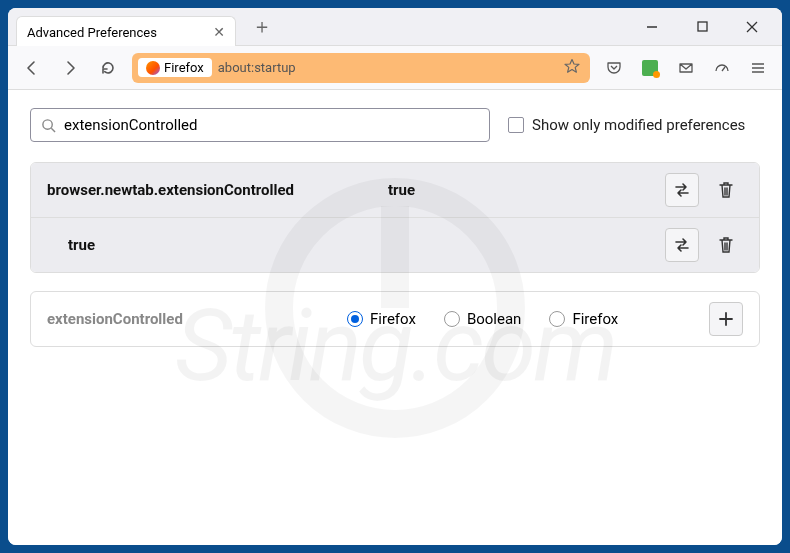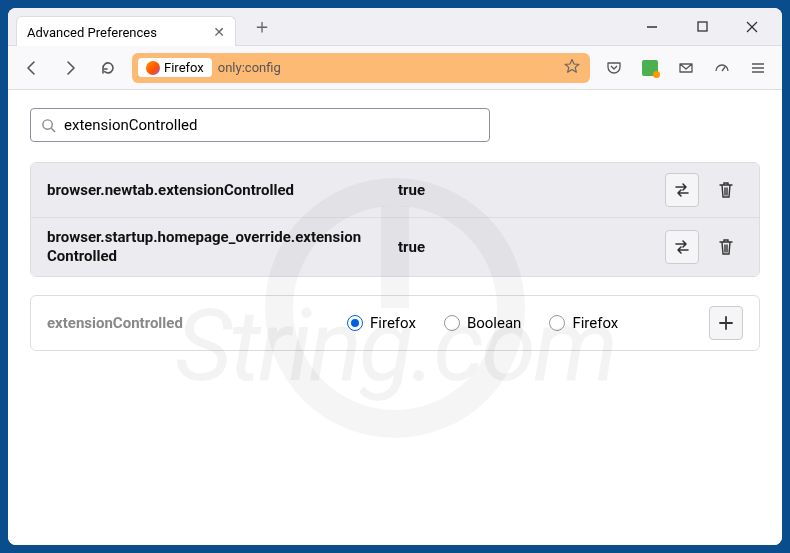--- a/index.html
+++ b/index.html
@@ -23,21 +23,21 @@
     .ext-green { width: 16px; height: 16px; background: #4caf50; border-radius: 2px; position: relative; }
     .ext-green::after { content: ""; position: absolute; right: -2px; bottom: -2px; width: 7px; height: 7px; background: #ff9800; border-radius: 50%; }
     .content { padding: 18px 22px; flex: 1; background: #fff; position: relative; }
     .search-row { display: flex; gap: 18px; align-items: center; margin-bottom: 20px; }
     .search-box { flex: 0 0 460px; display: flex; align-items: center; height: 34px; border: 1px solid #8f8f9d; border-radius: 4px; padding: 0 10px; gap: 8px; }
     .search-box svg { color: #888; }
     .search-input { border: none; outline: none; font-size: 15px; flex: 1; background: transparent; }
     .check-row { display: flex; align-items: center; gap: 8px; font-size: 15px; color: #222; }
     .checkbox-box { width: 16px; height: 16px; border: 1px solid #8f8f9d; border-radius: 2px; }
     .results { border: 1px solid #ddd; border-radius: 6px; overflow: hidden; margin-bottom: 18px; }
-    .result-row { display: flex; align-items: center; padding: 10px 16px; background: #ececf0; border-bottom: 1px solid #ddd; gap: 10px; }
+    .result-row { display: flex; align-items: center; padding: 10px 16px; background: #ececf0; border-bottom: 1px solid #ddd; }
     .result-row:last-child { border-bottom: none; }
     .pref-name { font-weight: 700; font-size: 15px; width: 320px; color: #111; word-break: break-all; line-height: 1.25; }
     .pref-val { font-weight: 700; font-size: 15px; color: #111; margin-left: 21px; }
     .row-actions { margin-left: auto; display: flex; gap: 10px; }
     .row-btn { width: 34px; height: 34px; border: 1px solid #ccc; border-radius: 4px; background: #f5f5f7; display: flex; align-items: center; justify-content: center; cursor: pointer; color: #333; }
     .create-row { display: flex; align-items: center; border: 1px solid #ddd; border-radius: 6px; padding: 10px 16px; gap: 10px; }
     .create-name { font-weight: 700; font-size: 15px; color: #888; width: 290px; }
     .radio-group { display: flex; gap: 28px; align-items: center; flex: 1; }
     .radio-item { display: flex; align-items: center; gap: 7px; font-size: 15px; cursor: pointer; }
     .radio-circle { width: 16px; height: 16px; border: 1.5px solid #999; border-radius: 50%; display: flex; align-items: center; justify-content: center; }
@@ -92,21 +92,21 @@
       <svg width="16" height="16" viewBox="0 0 16 16">
           <path d="M3 8 a5 5 0 1 1 1.7 3.7" fill="none" stroke="currentColor" stroke-width="1.6" stroke-linecap="round"></path>
           <path d="M3 13 L3 9 L7 9" fill="none" stroke="currentColor" stroke-width="1.6" stroke-linecap="round" stroke-linejoin="round"></path>
         </svg>
     </div>
     <div class="address-bar">
       <div class="ff-badge">
         <span class="ff-icon"></span>
         <span>Firefox</span>
       </div>
-      <span class="url-text">only:config</span>
+      <span class="url-text">about:startup</span>
       <span class="star-btn">
         <svg width="16" height="16" viewBox="0 0 16 16">
             <path d="M8 1.5 L10 6 L15 6.3 L11.2 9.4 L12.4 14.2 L8 11.6 L3.6 14.2 L4.8 9.4 L1 6.3 L6 6 Z" fill="none" stroke="currentColor" stroke-width="1.2" stroke-linejoin="round"></path>
           </svg>
       </span>
     </div>
     <div class="toolbar-icons">
       <div class="tb-icon">
         <svg width="16" height="16" viewBox="0 0 16 16">
             <path d="M2 3 h12 v4 a6 6 0 0 1 -12 0 Z M5 6 l3 3 l3 -3" fill="none" stroke="currentColor" stroke-width="1.3" stroke-linejoin="round"></path>
@@ -141,41 +141,44 @@
     <div class="watermark">String.com</div>
 
     <div class="search-row">
       <div class="search-box">
         <svg width="15" height="15" viewBox="0 0 16 16">
             <circle cx="7" cy="7" r="5" fill="none" stroke="currentColor" stroke-width="1.5"></circle>
             <line x1="11" y1="11" x2="15" y2="15" stroke="currentColor" stroke-width="1.5"></line>
           </svg>
         <input class="search-input" value="extensionControlled" style="">
       </div>
+      <label class="check-row">
+        <span class="checkbox-box"></span>
+        <span>Show only modified preferences</span>
+      </label>
     </div>
 
     <div class="results">
       <div class="result-row">
         <div class="pref-name">browser.newtab.extensionControlled</div>
         <div class="pref-val">true</div>
         <div class="row-actions">
           <div class="row-btn">
             <svg width="18" height="18" viewBox="0 0 18 18">
                 <path d="M3 6 h10 M10 3 l3 3 l-3 3 M15 12 h-10 M8 9 l-3 3 l3 3" fill="none" stroke="currentColor" stroke-width="1.6" stroke-linecap="round" stroke-linejoin="round"></path>
               </svg>
           </div>
           <div class="row-btn" style="background:transparent;border:none">
             <svg width="18" height="18" viewBox="0 0 18 18">
                 <path d="M3 4 h12 M7 4 v-2 h4 v2 M5 4 l1 12 h6 l1 -12 M8 7 v7 M10 7 v7" fill="none" stroke="currentColor" stroke-width="1.4" stroke-linecap="round"></path>
               </svg>
           </div>
         </div>
       </div>
       <div class="result-row">
-        <div class="pref-name">browser.startup.homepage_override.extensionControlled</div>
         <div class="pref-val">true</div>
         <div class="row-actions">
           <div class="row-btn">
             <svg width="18" height="18" viewBox="0 0 18 18">
                 <path d="M3 6 h10 M10 3 l3 3 l-3 3 M15 12 h-10 M8 9 l-3 3 l3 3" fill="none" stroke="currentColor" stroke-width="1.6" stroke-linecap="round" stroke-linejoin="round"></path>
               </svg>
           </div>
           <div class="row-btn" style="background:transparent;border:none">
             <svg width="18" height="18" viewBox="0 0 18 18">
                 <path d="M3 4 h12 M7 4 v-2 h4 v2 M5 4 l1 12 h6 l1 -12 M8 7 v7 M10 7 v7" fill="none" stroke="currentColor" stroke-width="1.4" stroke-linecap="round"></path>

